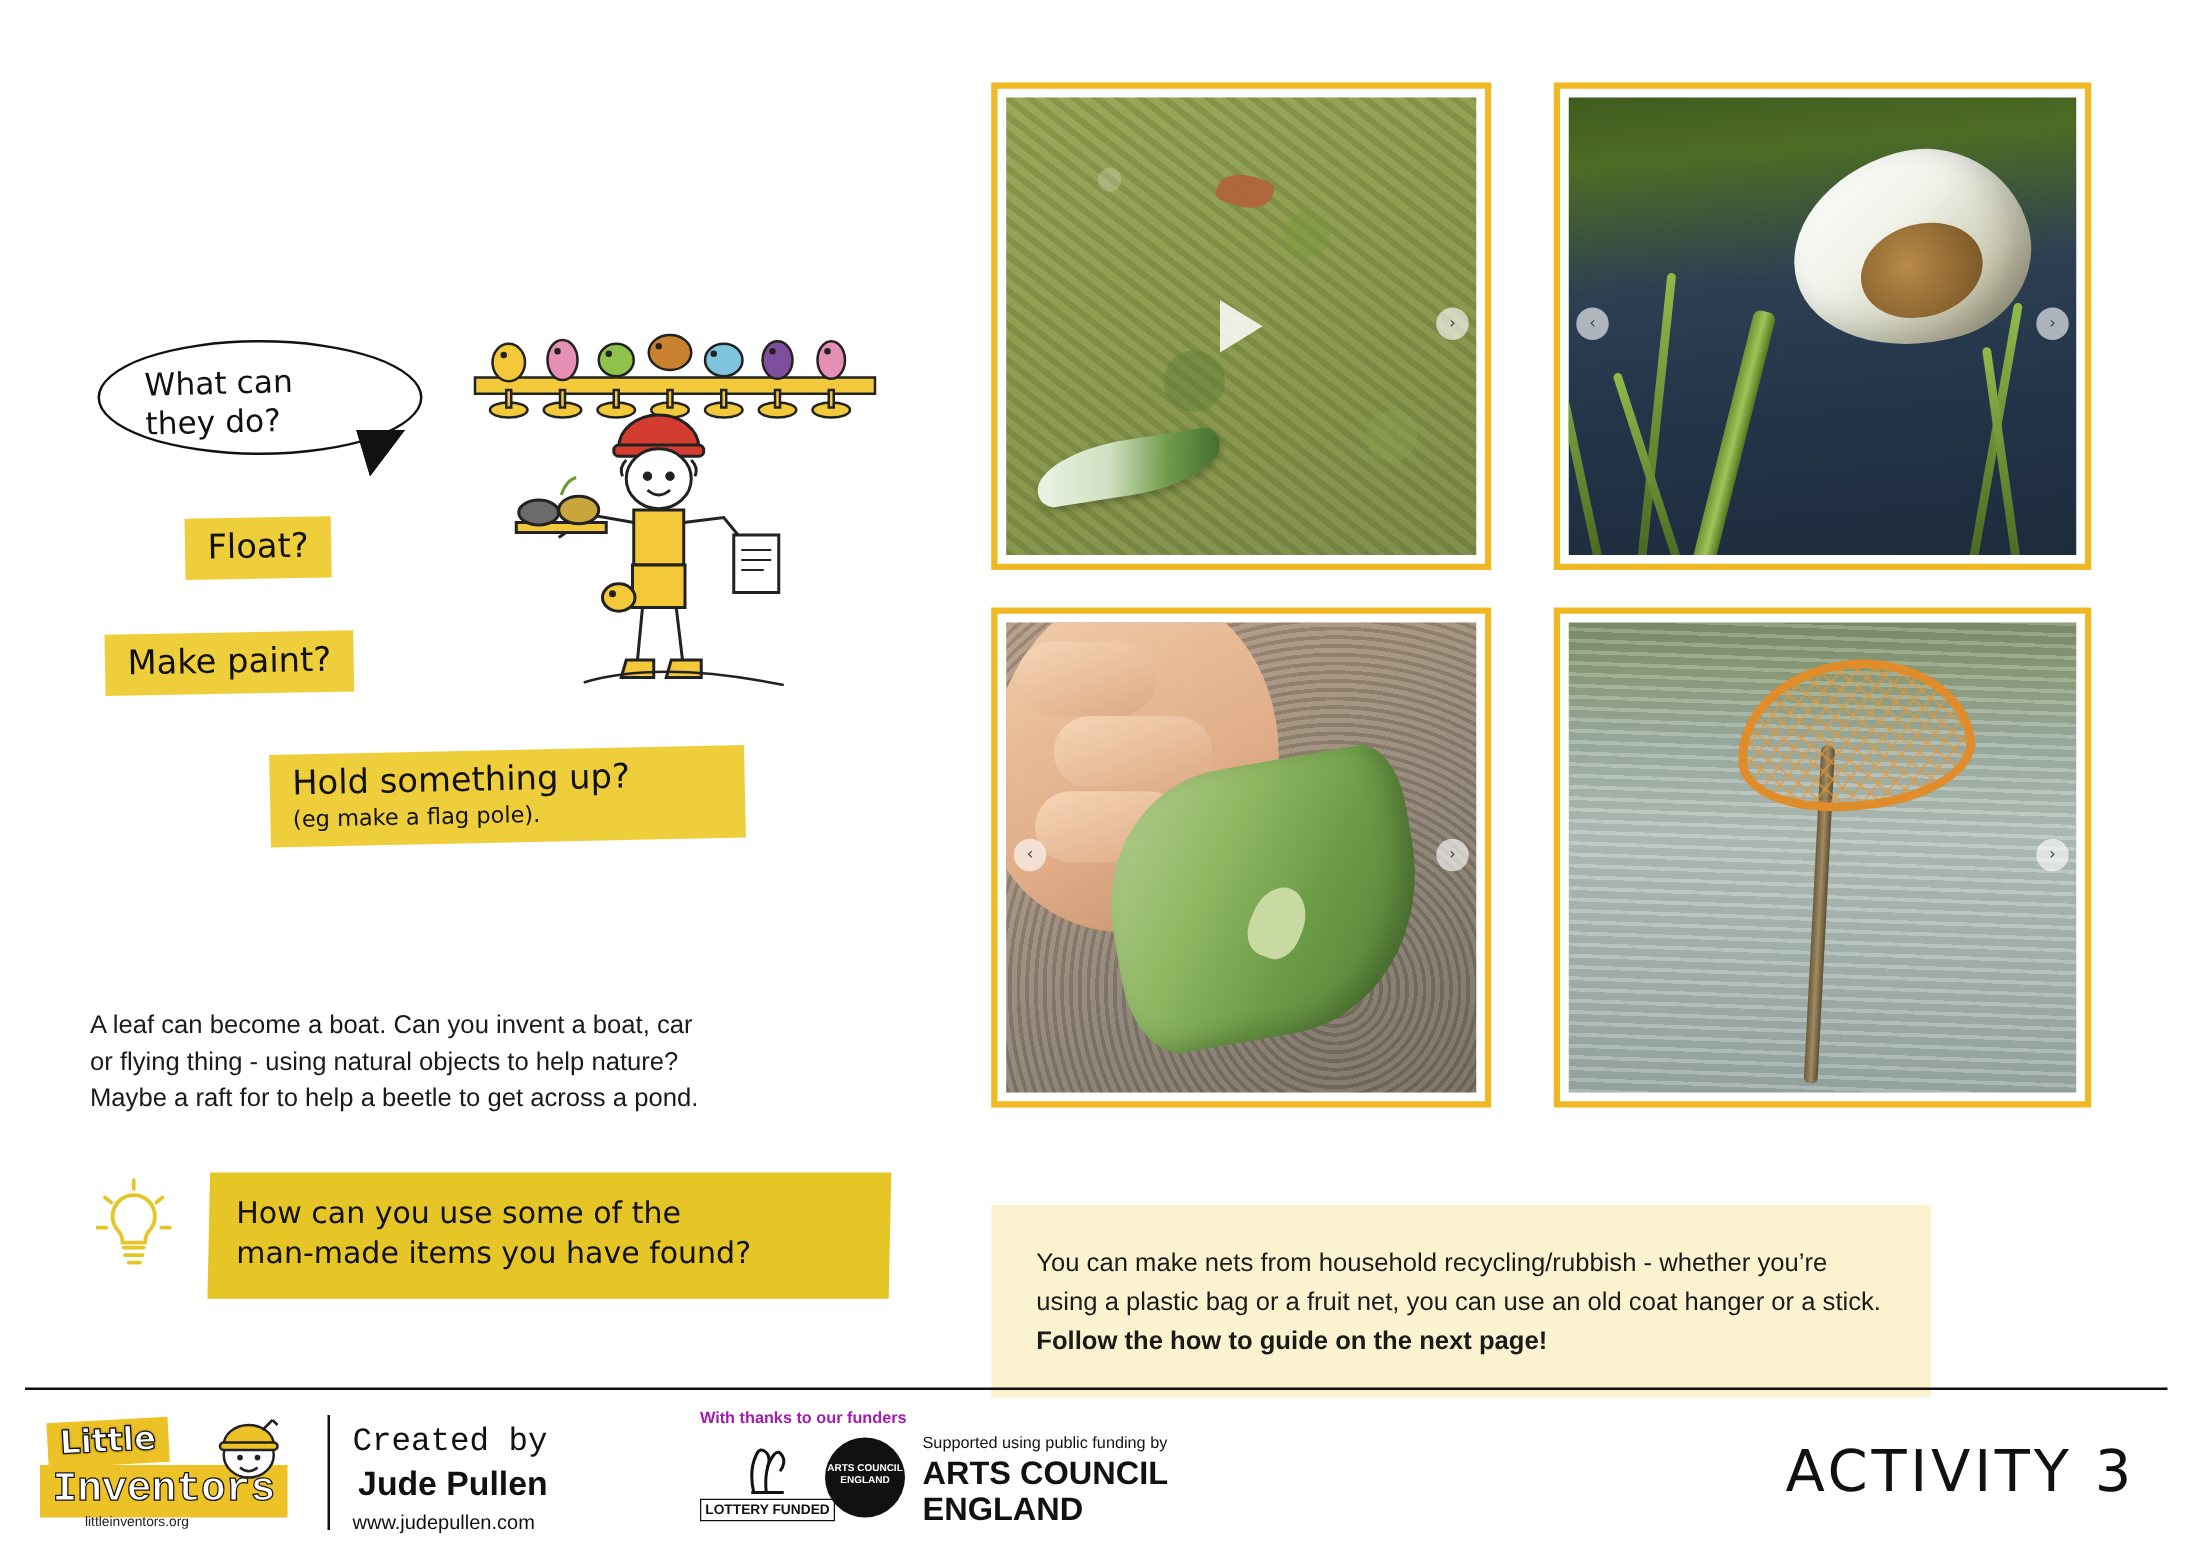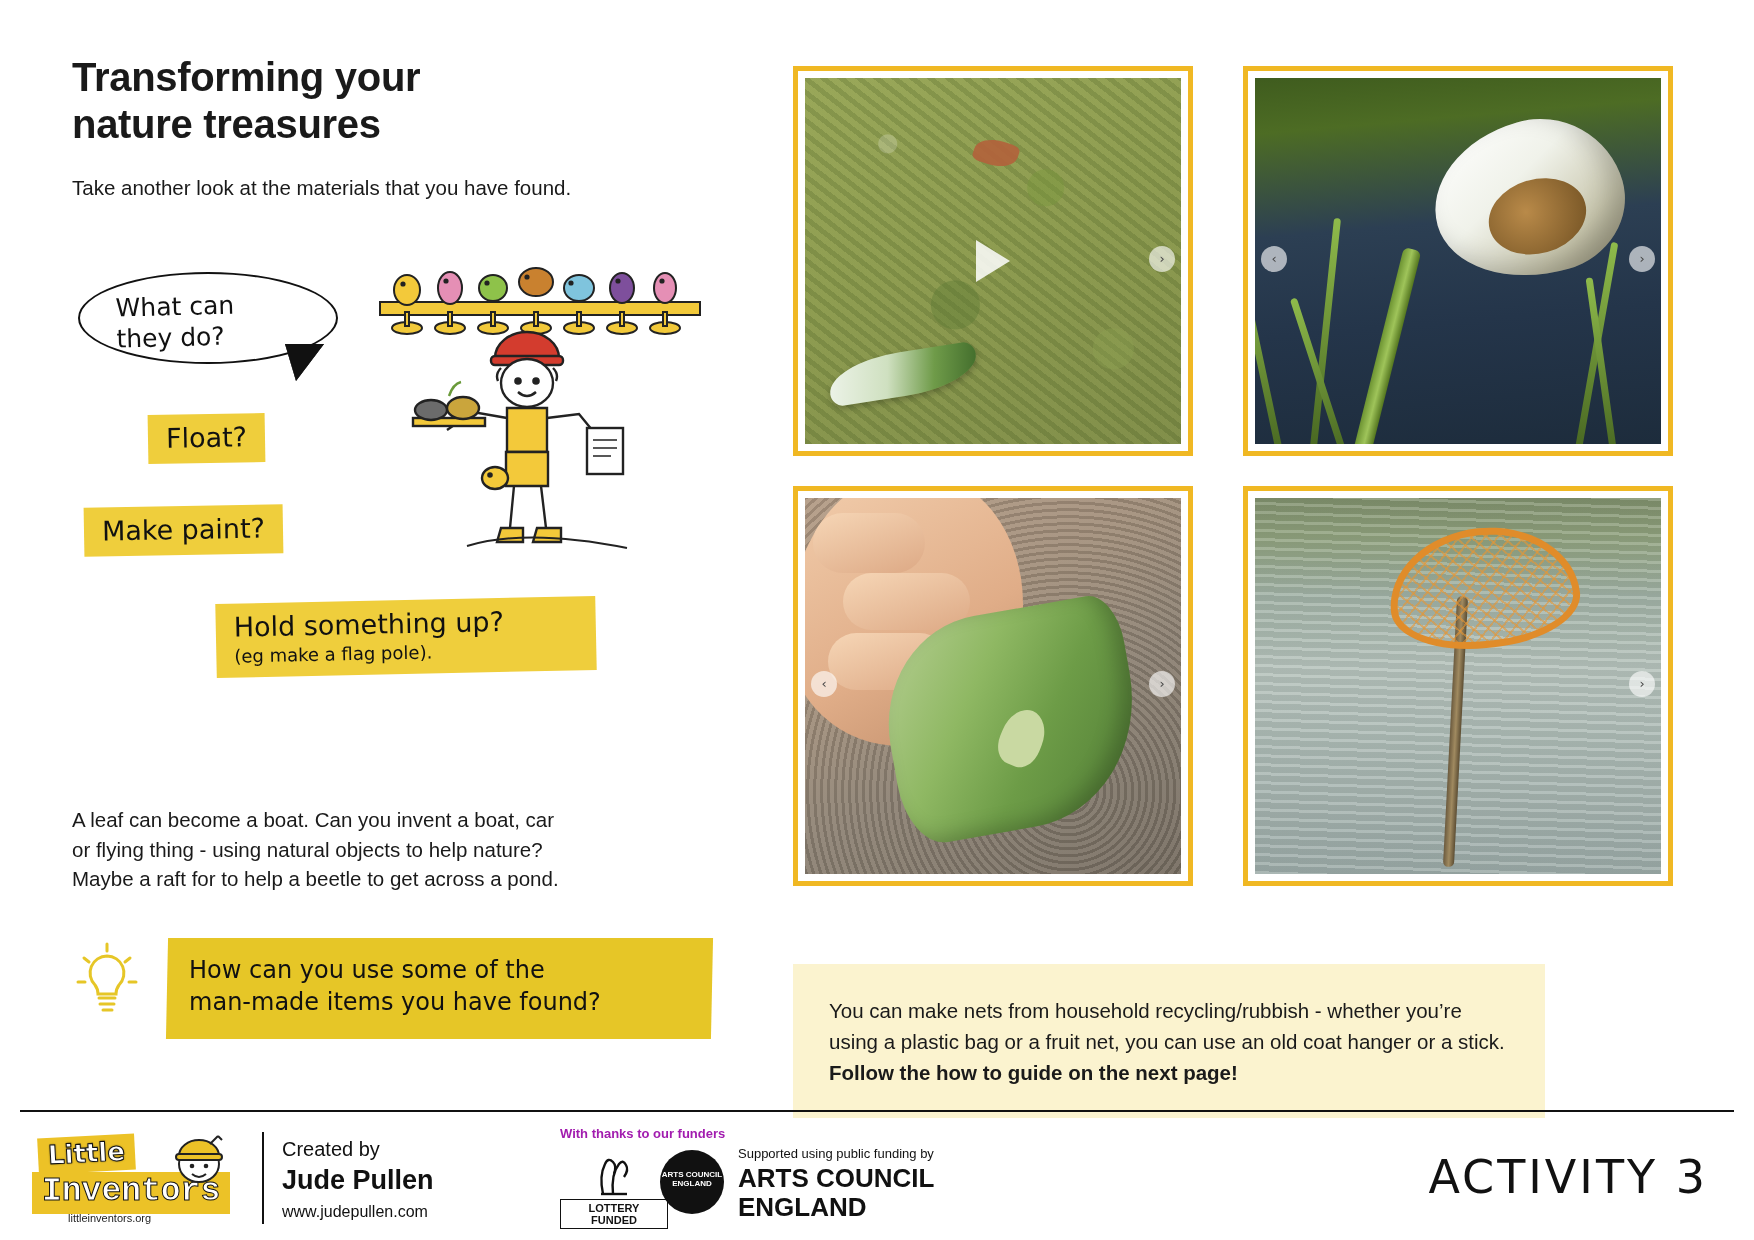--- a/index.html
+++ b/index.html
@@ -395,21 +395,21 @@
   .footer-divider {
     position: absolute;
     left: 262px; top: 14px;
     width: 2px; height: 92px;
     background: #111;
   }
   .created-by {
     position: absolute;
     left: 282px; top: 20px;
   }
-  .created-by .cb1 { font-family: Liberation Sans, sans-serif; font-size: 20px; color: #111; }
+  .created-by .cb1 { font-family: Liberation Mono, monospace; font-size: 26px; color: #111; }
   .created-by .cb2 { font-size: 27px; font-weight: bold; color: #111; margin-top: 4px; text-align: right; }
   .created-by .cb3 { font-size: 16px; color: #111; margin-top: 7px; }
 
   .funders {
     position: absolute;
     left: 560px; top: 8px;
     width: 420px;
   }
   .funders .thanks {
     font-size: 13px;
@@ -425,21 +425,21 @@
   .lottery-fingers {
     width: 50px; height: 48px;
     margin: 0 auto;
   }
   .lottery-label {
     margin-top: 3px;
     font-size: 11px;
     font-weight: bold;
     border: 1.6px solid #111;
     text-align: center;
-    padding: 2px 12px;
+    padding: 2px 0;
     color: #111;
   }
   .ace-roundel {
     position: absolute;
     left: 100px; top: 24px;
     width: 64px; height: 64px;
     border-radius: 50%;
     background: #111;
     color: #fff;
     font-size: 8px;
@@ -463,25 +463,20 @@
     font-size: 46px;
     letter-spacing: 3px;
     color: #111;
   }
 </style>
 </head>
 <body>
 
 <div class="page">
 
-  <div class="left-col">
-    <h1 class="title">Transforming your
-nature treasures</h1>
-    <p class="subtitle">Take another look at the materials  that you have found.</p>
-  </div>
 
   <div class="bubble-wrap">
     <div class="bubble"></div>
     <div class="bubble-tail"></div>
     <div class="bubble-text">What can
 they do?</div>
   </div>
 
   <div class="illustration">
     <svg width="340" height="340" viewBox="0 0 340 340">

